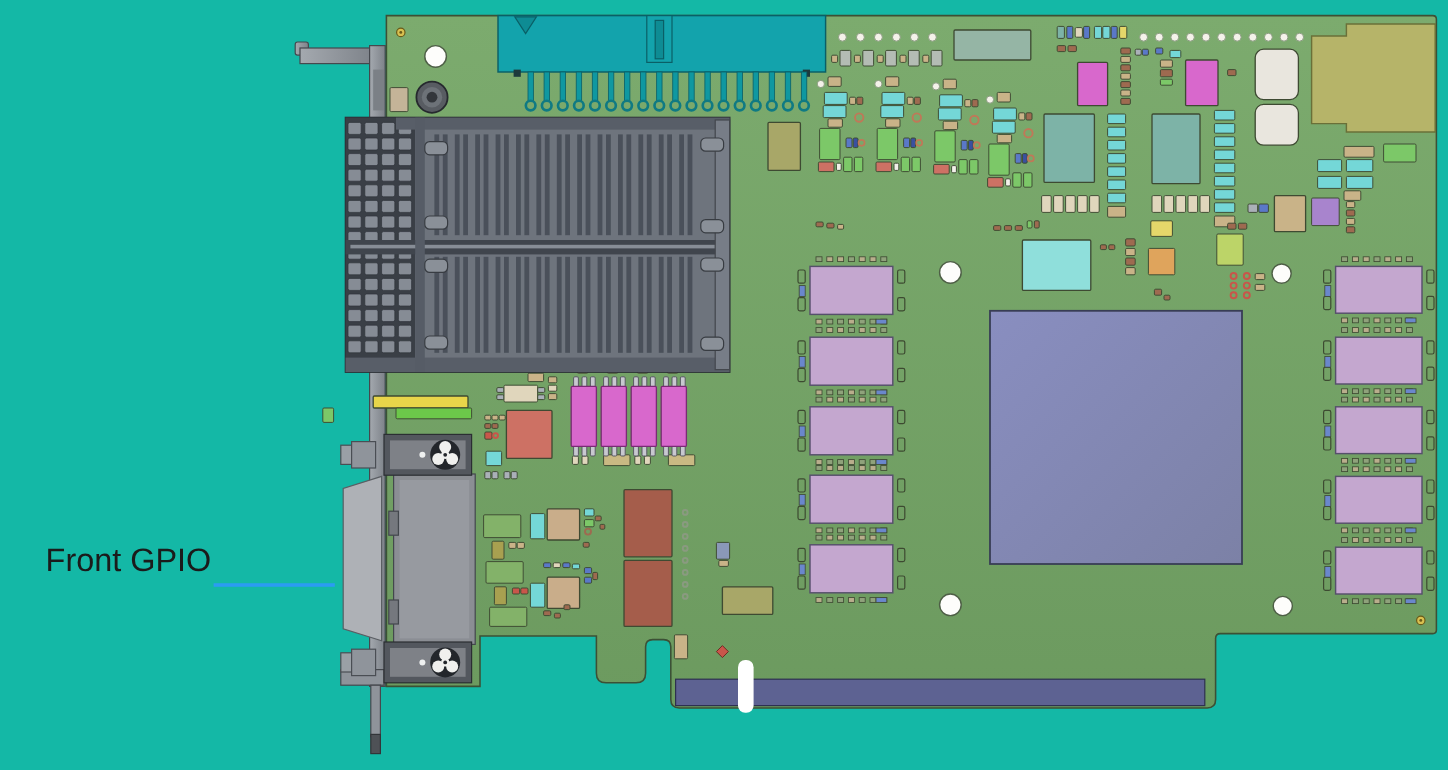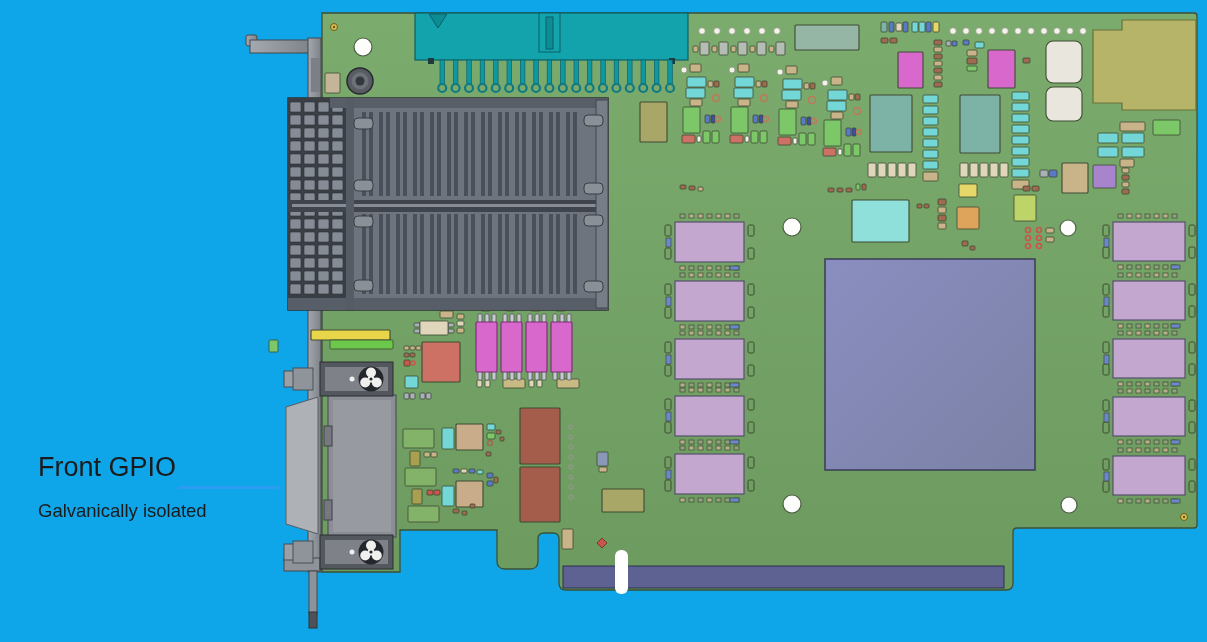--- a/index.html
+++ b/index.html
@@ -1,16 +1,16 @@
 <!DOCTYPE html>
 <html><head>
 <meta charset="utf-8">
 <style>
   html,body{margin:0;padding:0;background:#ffffff;}
-  .stage{position:relative;width:1207px;height:642px;background:#0ea5e9;overflow:hidden;
+  .stage{position:relative;width:1207px;height:642px;background:#14b8a6;overflow:hidden;
          font-family:"Liberation Sans", sans-serif;}
   .stage svg{position:absolute;left:0;top:0;}
   .callout{position:absolute;left:0;top:0;width:300px;}
   .callout-title{position:absolute;left:38px;top:452px;font-size:27px;color:#1b1b1b;white-space:nowrap;}
   .callout-line{position:absolute;left:178px;top:486px;width:101px;height:3px;}
   .callout-sub{position:absolute;left:38px;top:500px;font-size:18.5px;line-height:22px;color:#1b1b1b;white-space:nowrap;}
 </style>
 </head>
 <body>
 
@@ -842,16 +842,15 @@
     <circle cx="360" cy="81" r="13" fill="#585c62" stroke="#26292e" stroke-width="1.5"></circle>
     <circle cx="360" cy="81" r="8.5" fill="#6d7278"></circle>
     <circle cx="360" cy="81" r="4.5" fill="#33363b"></circle>
   </g>
 </svg>
 
 <div class="callout">
   <div class="callout-title">Front GPIO</div>
   <div class="callout-line" style="background: rgb(43, 156, 242);"></div>
   <div class="callout-sub">
-    <div>Galvanically isolated</div>
   </div>
 </div>
 </div>
 
 </body></html>

